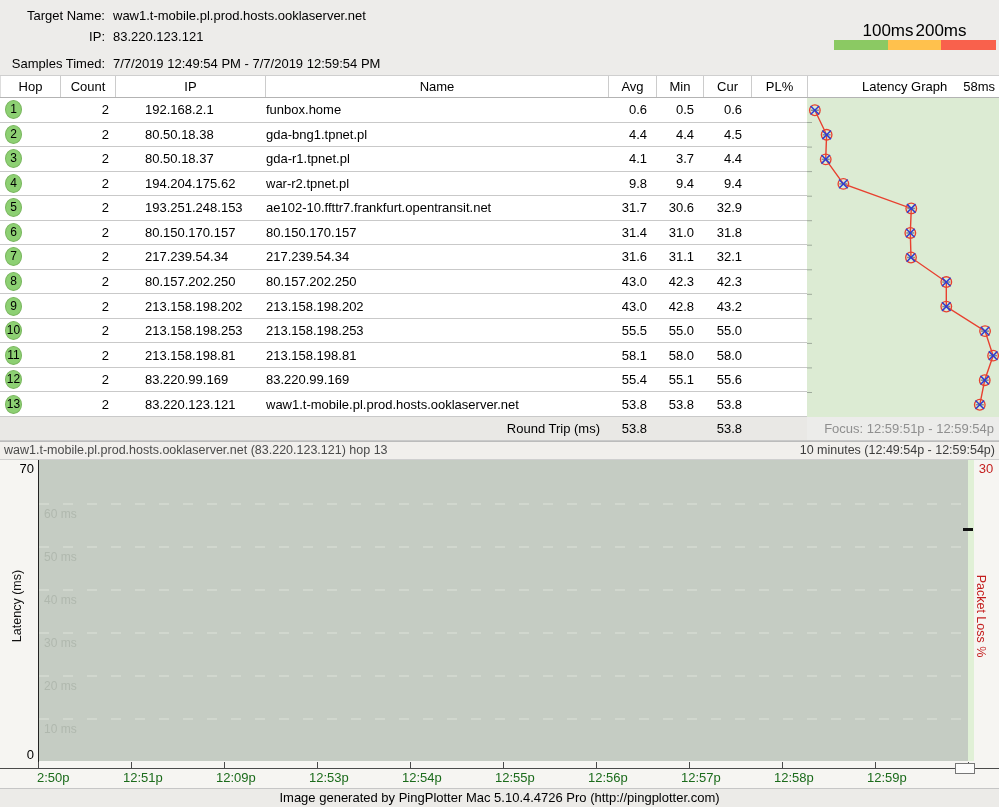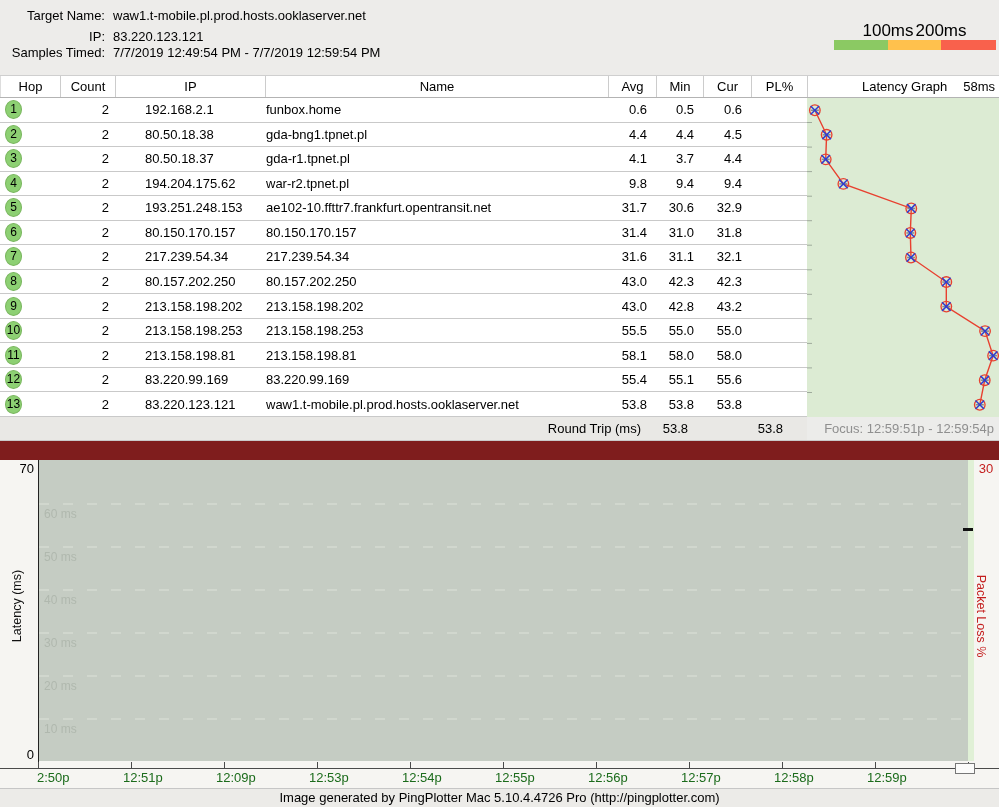--- a/index.html
+++ b/index.html
@@ -1,17 +1,17 @@
 <!DOCTYPE html>
 <html><head>
 <meta charset="utf-8">
 <style>
   * { margin:0; padding:0; box-sizing:border-box; }
   body { font-family:"Liberation Sans", sans-serif; background:#f6f5f2; }
-  #app { position:relative; width:999px; height:807px; background:#7f1d1d; overflow:hidden; font-size:13px; color:#000; }
+  #app { position:relative; width:999px; height:807px; background:#d946ef; overflow:hidden; font-size:13px; color:#000; }
 
   
   .top { position:absolute; left:0; top:0; width:999px; height:75px; background:#edecea; }
   .meta-row { position:absolute; left:0; display:flex; height:16px; line-height:16px; }
   .meta-label { width:105px; text-align:right; margin-right:8px; }
   .legend-label { position:absolute; transform:translateX(-50%); font-size:17px; }
   .legend-bar { position:absolute; left:834px; top:40px; width:162px; height:10px; display:flex; }
   .legend-bar div { height:10px; }
 
   
@@ -29,21 +29,21 @@
                font-size:12px; line-height:17px; color:#000; }
   .c-count { text-align:right; padding-right:6px; }
   .c-ip { padding-left:5px;margin-left:25px; }
   .c-name { padding-left:1px; }
   .c-num { text-align:right; padding-right:9px; }
 
   .graph-panel { position:absolute; left:807px; top:98px; width:192px; height:319px; background:#dcebd3; }
 
   .rt-row { position:absolute; left:0; top:417px; width:807px; height:24px; background:#e9e8e5;
             border-bottom:1px solid #c9c9c9; display:grid;
-            grid-template-columns:60px 55px 150px 343px 48px 47px 48px 56px; align-items:center;padding-left:41px; }
+            grid-template-columns:60px 55px 150px 343px 48px 47px 48px 56px; align-items:center; }
   .rt-label { text-align:right; padding-right:8px; }
   .focus-cell { position:absolute; left:807px; top:417px; width:192px; height:24px; background:#ececea;
                 border-bottom:1px solid #c9c9c9; color:#8f8f8f; text-align:right; padding:4px 5px 0 0; }
 
   
   .subheader { position:absolute; left:0; top:441px; width:999px; height:19px; background:#f1efec;
                border-top:1px solid #bcbcbc; border-bottom:1px solid #cfcfcf;
                display:flex; justify-content:space-between; padding:1px 4px 0 4px;
                font-size:12.5px; color:#3d3d3d; }
   .subheader .lft { color:#4a4a4a; }
@@ -79,21 +79,21 @@
 
   <div class="top">
     <div class="meta-row" style="top:8px;">
       <span class="meta-label">Target Name:</span>
       <span>waw1.t-mobile.pl.prod.hosts.ooklaserver.net</span>
     </div>
     <div class="meta-row" style="top:29px;">
       <span class="meta-label">IP:</span>
       <span>83.220.123.121</span>
     </div>
-    <div class="meta-row" style="top:45px;">
+    <div class="meta-row" style="top:56px;">
       <span class="meta-label">Samples Timed:</span>
       <span>7/7/2019 12:49:54 PM - 7/7/2019 12:59:54 PM</span>
     </div>
     <span class="legend-label" style="left:888px; top:21px;">100ms</span>
     <span class="legend-label" style="left:941px; top:21px;">200ms</span>
     <div class="legend-bar">
       <div style="width:54px; background:#8bc963;"></div>
       <div style="width:53px; background:#ffc14d;"></div>
       <div style="width:55px; background:#f9614c;"></div>
     </div>
@@ -348,20 +348,24 @@
       <div></div>
       <div></div>
     <div class="rt-label">Round Trip (ms)</div>
     <div class="c-num">53.8</div>
     <div class="c-num"></div>
     <div class="c-num">53.8</div>
     <div></div>
   </div>
   <div class="focus-cell">Focus: 12:59:51p - 12:59:54p</div>
 
+  <div class="subheader">
+    <span class="lft">waw1.t-mobile.pl.prod.hosts.ooklaserver.net (83.220.123.121) hop 13</span>
+    <span>10 minutes (12:49:54p - 12:59:54p)</span>
+  </div>
 
   <div class="chart">
     <div class="plot" id="plot">
         <div class="gridline" style="top: 258px;"></div>
         <div class="gridlabel" style="top: 262px;">10 ms</div>
         <div class="gridline" style="top: 215px;"></div>
         <div class="gridlabel" style="top: 219px;">20 ms</div>
         <div class="gridline" style="top: 172px;"></div>
         <div class="gridlabel" style="top: 176px;">30 ms</div>
         <div class="gridline" style="top: 129px;"></div>

